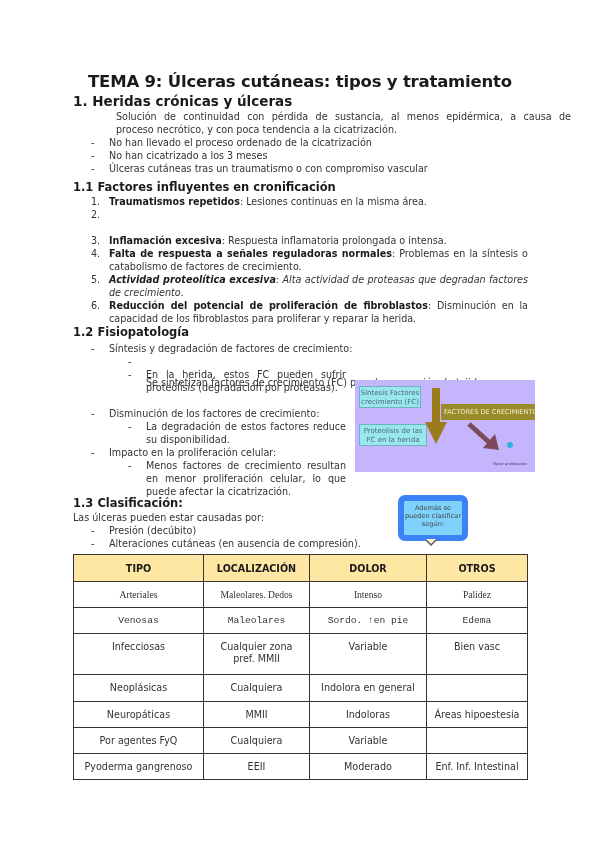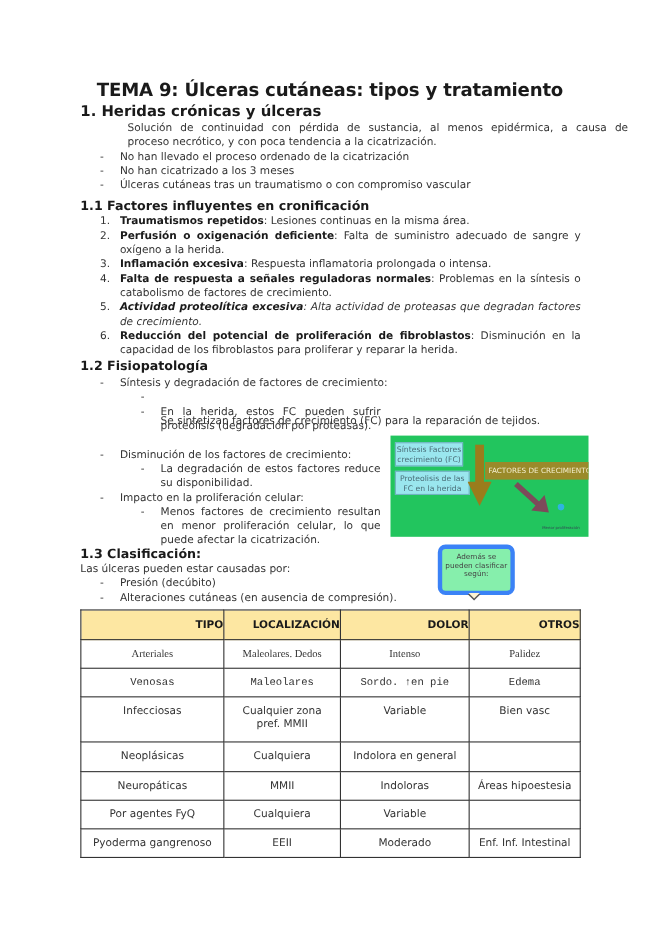--- a/index.html
+++ b/index.html
@@ -13,34 +13,34 @@
   .h2 { position: absolute; left: 73px; font-size: 11.5px; font-weight: bold; color: #1a1a1a; }
   .para { position: absolute; left: 74px; width: 455px; font-size: 9.6px; line-height: 13px; color: #333; text-align: justify; margin-left: 42px; }
   .line { position: absolute; font-size: 9.6px; line-height: 13px; color: #333; white-space: nowrap; }
   .dash { position: absolute; font-size: 9.6px; line-height: 13px; color: #333; }
   .num { position: absolute; font-size: 9.6px; line-height: 13px; color: #333; }
   .item { position: absolute; left: 109px; width: 419px; font-size: 9.6px; line-height: 13px; color: #333; text-align: justify; }
   .item b { color: #1a1a1a; }
   .sub { position: absolute; font-size: 9.6px; line-height: 13px; color: #333; text-align: justify; }
 
   
-  .figure { position: absolute; left: 355px; top: 380px; width: 180px; height: 92px; background: #22c55e; overflow: hidden; margin-top: 16px; }
+  .figure { position: absolute; left: 355px; top: 380px; width: 180px; height: 92px; background: #c4b5fd; overflow: hidden; }
   .fig-box { position: absolute; border: 1px solid #6fb3c0; color: #4a6e78; font-size: 7px; line-height: 9px; text-align: center; background: #9ae6ee; }
   .fig-banner { position: absolute; left: 86px; top: 24px; width: 100px; height: 16px; background: #9a8a2a; color: #f4efcf; font-size: 6.6px; line-height: 16px; padding-left: 3px; white-space: nowrap; overflow: hidden; }
   .fig-caption { position: absolute; left: 138px; top: 82px; font-size: 3.5px; color: #345; white-space: nowrap; }
 
   
-  .callout { position: absolute; left: 398px; top: 495px; width: 70px; height: 46px; background: #86efac; border: 4px solid #3b82f6; border-radius: 7px; font-size: 6.6px; line-height: 8px; color: #444; text-align: center; padding-top: 3px; }
+  .callout { position: absolute; left: 398px; top: 495px; width: 70px; height: 46px; background: #7dd3fc; border: 6px solid #3b82f6; border-radius: 7px; font-size: 6.6px; line-height: 8px; color: #444; text-align: center; padding-top: 3px; }
   .callout-tail { position: absolute; left: 425px; top: 540px; width: 0; height: 0; border-left: 6px solid transparent; border-right: 6px solid transparent; border-top: 6px solid #555; }
   .callout-tail-inner { position: absolute; left: 426px; top: 539px; width: 0; height: 0; border-left: 5px solid transparent; border-right: 5px solid transparent; border-top: 5px solid #fdf3d2; }
 
   
   table.cls { position: absolute; left: 73px; top: 554px; width: 455px; border-collapse: collapse; font-size: 9.6px; color: #333; }
   table.cls th, table.cls td { border: 1px solid #333; text-align: center; vertical-align: top; }
-  table.cls th { background: #fde7a2; font-weight: bold; color: #1a1a1a; height: 27px; vertical-align: middle; font-size: 9.6px; text-align: right; }
+  table.cls th { background: #fde7a2; font-weight: bold; color: #1a1a1a; height: 27px; vertical-align: middle; font-size: 9.6px; }
   table.cls td { padding-top: 7px; line-height: 12px; }
   table.cls td.w1 { width: 130px; }
   table.cls td.w2 { width: 106px; }
   table.cls td.w3 { width: 117px; }
 </style>
 </head>
 <body>
 
 <div class="page">
 
@@ -57,21 +57,20 @@
   <div class="line" style="left:109px;top:149px;">No han cicatrizado a los 3 meses</div>
   <div class="dash" style="left:91px;top:162px;">-</div>
   <div class="line" style="left:109px;top:162px;">Úlceras cutáneas tras un traumatismo o con compromiso vascular</div>
 
   <div class="h2" style="top:180px;">1.1 Factores influyentes en cronificación</div>
 
   <div class="num" style="left:91px;top:195px;">1.</div>
   <div class="item" style="top:195px;"><b>Traumatismos repetidos</b><span>: Lesiones continuas en la misma área.</span></div>
 
   <div class="num" style="left:91px;top:208px;">2.</div>
-  <div class="item" style="top:208px;"><b>Perfusión o oxigenación deficiente</b><span>: Falta de suministro adecuado de sangre y oxígeno a la herida.</span></div>
 
   <div class="num" style="left:91px;top:234px;">3.</div>
   <div class="item" style="top:234px;"><b>Inflamación excesiva</b><span>: Respuesta inflamatoria prolongada o intensa.</span></div>
 
   <div class="num" style="left:91px;top:247px;">4.</div>
   <div class="item" style="top:247px;"><b>Falta de respuesta a señales reguladoras normales</b><span>: Problemas en la síntesis o catabolismo de factores de crecimiento.</span></div>
 
   <div class="num" style="left:91px;top:273px;">5.</div>
   <div class="item" style="top:273px;font-style:italic;"><b>Actividad proteolítica excesiva</b><span>: Alta actividad de proteasas que degradan factores de crecimiento.</span></div>
 
@@ -92,21 +91,21 @@
   <div class="dash" style="left:128px;top:420px;">-</div>
   <div class="sub" style="left:146px;top:420px;width:200px;">La degradación de estos factores reduce su disponibilidad.</div>
 
   <div class="dash" style="left:91px;top:446px;">-</div>
   <div class="line" style="left:109px;top:446px;">Impacto en la proliferación celular:</div>
   <div class="dash" style="left:128px;top:459px;">-</div>
   <div class="sub" style="left:146px;top:459px;width:200px;">Menos factores de crecimiento resultan en menor proliferación celular, lo que puede afectar la cicatrización.</div>
 
   <div class="figure">
     <div class="fig-box" style="left:4px;top:6px;width:62px;height:22px;padding-top:2px;">Síntesis Factores crecimiento (FC)</div>
-    <div class="fig-box" style="left:4px;top:32px;width:68px;height:22px;padding-top:2px;">Proteolisis de las FC en la herida</div>
+    <div class="fig-box" style="left:4px;top:44px;width:68px;height:22px;padding-top:2px;">Proteolisis de las FC en la herida</div>
     <svg style="position:absolute;left:70px;top:8px;" width="22" height="56">
       <rect x="7" y="0" width="8" height="36" fill="#9a7c1c"></rect>
       <polygon points="0,34 22,34 11,56" fill="#9a7c1c"></polygon>
     </svg>
     <div class="fig-banner">FACTORES DE CRECIMIENTO</div>
     <svg style="position:absolute;left:112px;top:42px;" width="40" height="32">
       <path d="M2,2 L24,22" stroke="#7d4a5a" stroke-width="5" fill="none"></path>
       <polygon points="16,26 32,28 28,12" fill="#7d4a5a"></polygon>
     </svg>
     <div style="position:absolute;left:152px;top:62px;width:6px;height:6px;border-radius:50%;background:#2fb3e0;"></div>

